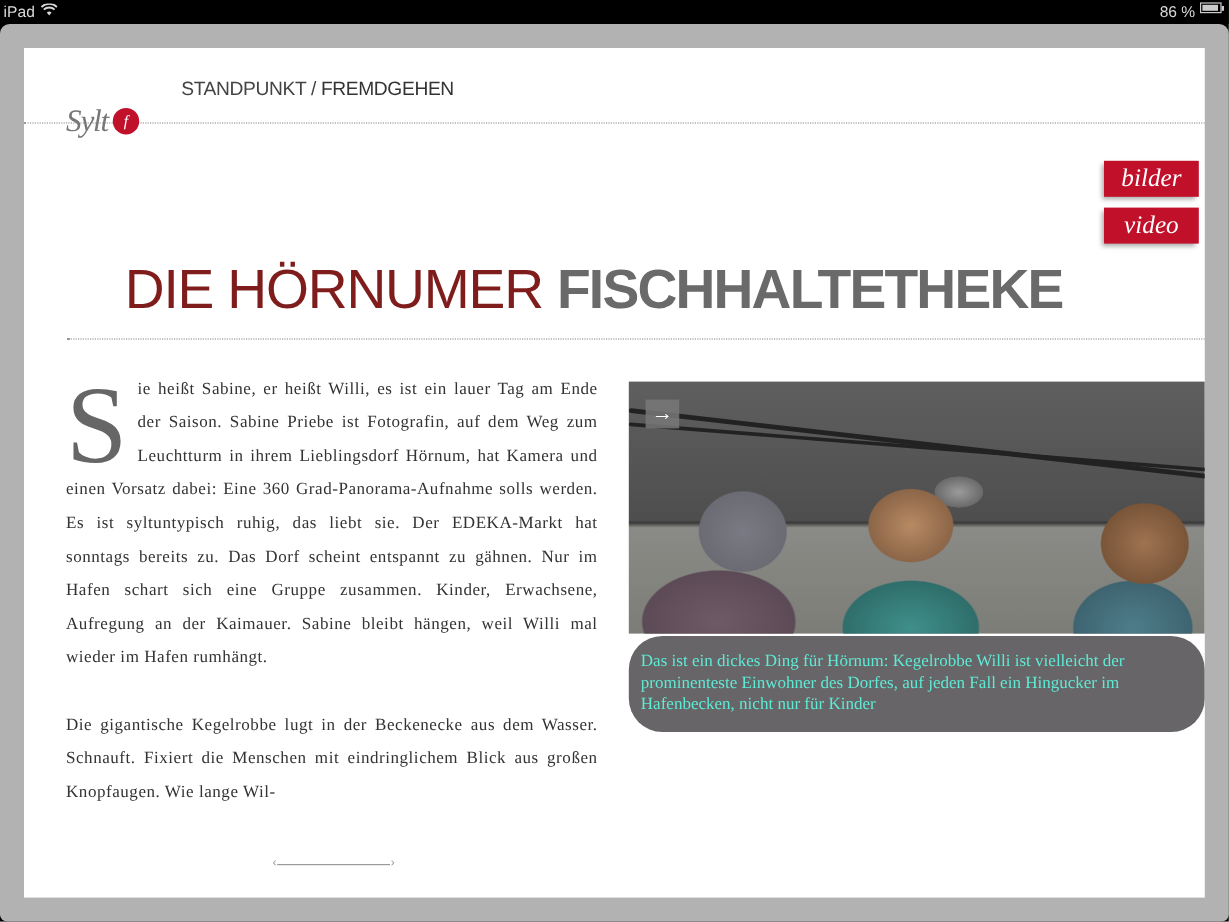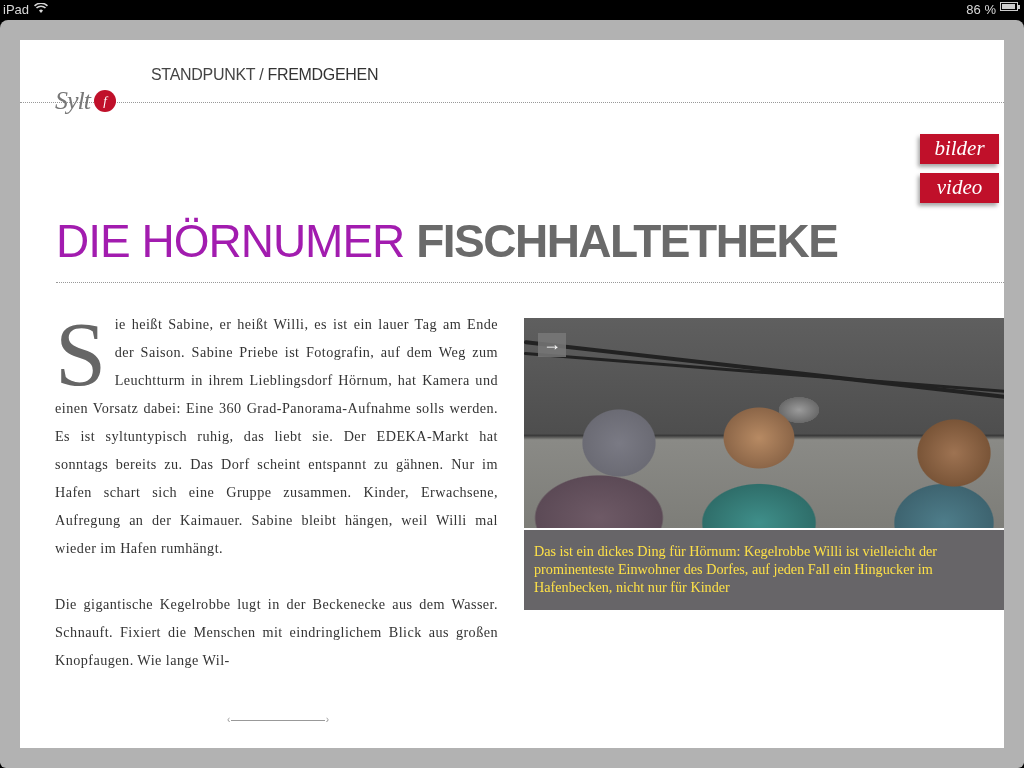--- a/index.html
+++ b/index.html
@@ -14,41 +14,41 @@
   .frame { position:absolute; left:0; top:20px; width:1024px; height:748px; background:#b2b2b2; border-radius:8px 8px 6px 6px; }
   .page { position:absolute; left:20px; top:40px; width:984px; height:708px; background:#fff; overflow:hidden; }
   .header { position:absolute; left:0; top:0; width:984px; height:62px; border-bottom:1px dotted #999; }
   .logo { position:absolute; left:35px; top:20px; display:flex; align-items:center;margin-top:28px; }
   .logo-text { font-family:"Liberation Serif", serif; font-style:italic; font-size:26px; color:#777; letter-spacing:-1px; line-height:26px; }
   .logo-badge { width:22px; height:22px; border-radius:50%; background:#c0102a; margin-left:4px; color:#fff; font-size:13px; font-style:italic; text-align:center; line-height:22px; font-family:"Liberation Serif", serif; }
   .breadcrumb { position:absolute; left:131px; top:26px; font-size:16px; color:#444; letter-spacing:-0.3px; }
   .breadcrumb .crumb-active { color:#333; font-weight:normal; }
   .tag-btn { position:absolute; right:5px; width:79px; height:30px; background:#c0102a; color:#fff; font-family:"Liberation Serif", serif; font-style:italic; font-size:21px; line-height:28px; text-align:center; box-shadow:-2px 3px 4px rgba(0,0,0,0.35); cursor:pointer; }
   .title { position:absolute; left:36px; top:174px; font-size:46px; color:#666; letter-spacing:-1px; white-space:nowrap; font-weight:normal; line-height:54px; }
-  .title .t-bold { color:#a21caf; }
+  .title .t-bold { color:#7f1d1d;margin-left:48px; }
   .title .t-light { color:#6a6a6a; font-weight:normal; }
   .title-rule { position:absolute; left:36px; top:242px; width:948px; border-bottom:1px dotted #999; }
   .body-col { position:absolute; left:35px; top:270px; width:443px; font-family:"Liberation Serif", serif; font-size:14.2px; line-height:28px; color:#333; text-align:justify; letter-spacing:0.45px; }
   .body-col p { margin:0 0 28px 0; }
   .dropcap { float:left; font-family:"Liberation Serif", serif; font-size:92px; line-height:72px; color:#666; margin:8px 8px 0 0; }
   .figure { position:absolute; left:504px; top:278px; width:480px; }
   .photo { width:480px; height:210px; position:relative; overflow:hidden;
     background:
       radial-gradient(ellipse 60px 55px at 95px 125px, #7a7a84 0%, #6b6b74 60%, transparent 62%),
       radial-gradient(ellipse 58px 50px at 235px 120px, #b78a63 0%, #8c6648 60%, transparent 62%),
       radial-gradient(ellipse 60px 55px at 430px 135px, #9e7352 0%, #7a5538 60%, transparent 62%),
       radial-gradient(ellipse 90px 60px at 75px 200px, #6e5a66 0%, #5c4a56 70%, transparent 72%),
       radial-gradient(ellipse 80px 55px at 235px 205px, #3f8f8a 0%, #2f6e6a 70%, transparent 72%),
       radial-gradient(ellipse 70px 55px at 420px 205px, #4e7d8a 0%, #3e6470 70%, transparent 72%),
       radial-gradient(ellipse 25px 16px at 275px 92px, #9b9b9b 0%, #6a6a6a 80%, transparent 82%),
       linear-gradient(to bottom, #5f5f5f 0%, #4e4e4e 55%, #3a3a3a 56%, #8a8a86 58%, #7d7d78 100%);
   }
   .rope { position:absolute; height:4px; background:#222; border-radius:2px; transform-origin:left center; }
   .arrow-btn { position:absolute; left:14px; top:15px; width:28px; height:24px; background:rgba(120,120,120,0.85); color:#fff; font-size:18px; line-height:22px; text-align:center; cursor:pointer; }
-  .caption { width:480px; height:80px; background:#676568; color:#fde047; font-family:"Liberation Serif", serif; font-size:14.2px; line-height:18px; padding:12px 10px 0 10px; box-sizing:border-box; margin-top:2px; }
+  .caption { width:480px; height:80px; background:#676568; color:#5eead4; font-family:"Liberation Serif", serif; font-size:14.2px; line-height:18px; padding:12px 10px 0 10px; box-sizing:border-box; margin-top:2px;border-radius:28px; }
   .pager { position:absolute; left:207px; top:674px; width:102px; height:12px; }
   .pager .line { position:absolute; left:4px; right:4px; top:6px; border-top:1px solid #999; }
   .pager .l { position:absolute; left:0; top:0; font-size:10px; color:#999; line-height:12px; }
   .pager .r { position:absolute; right:0; top:0; font-size:10px; color:#999; line-height:12px; }
 </style>
 </head>
 <body>
 
 <div class="statusbar">
   <div class="sb-left">

